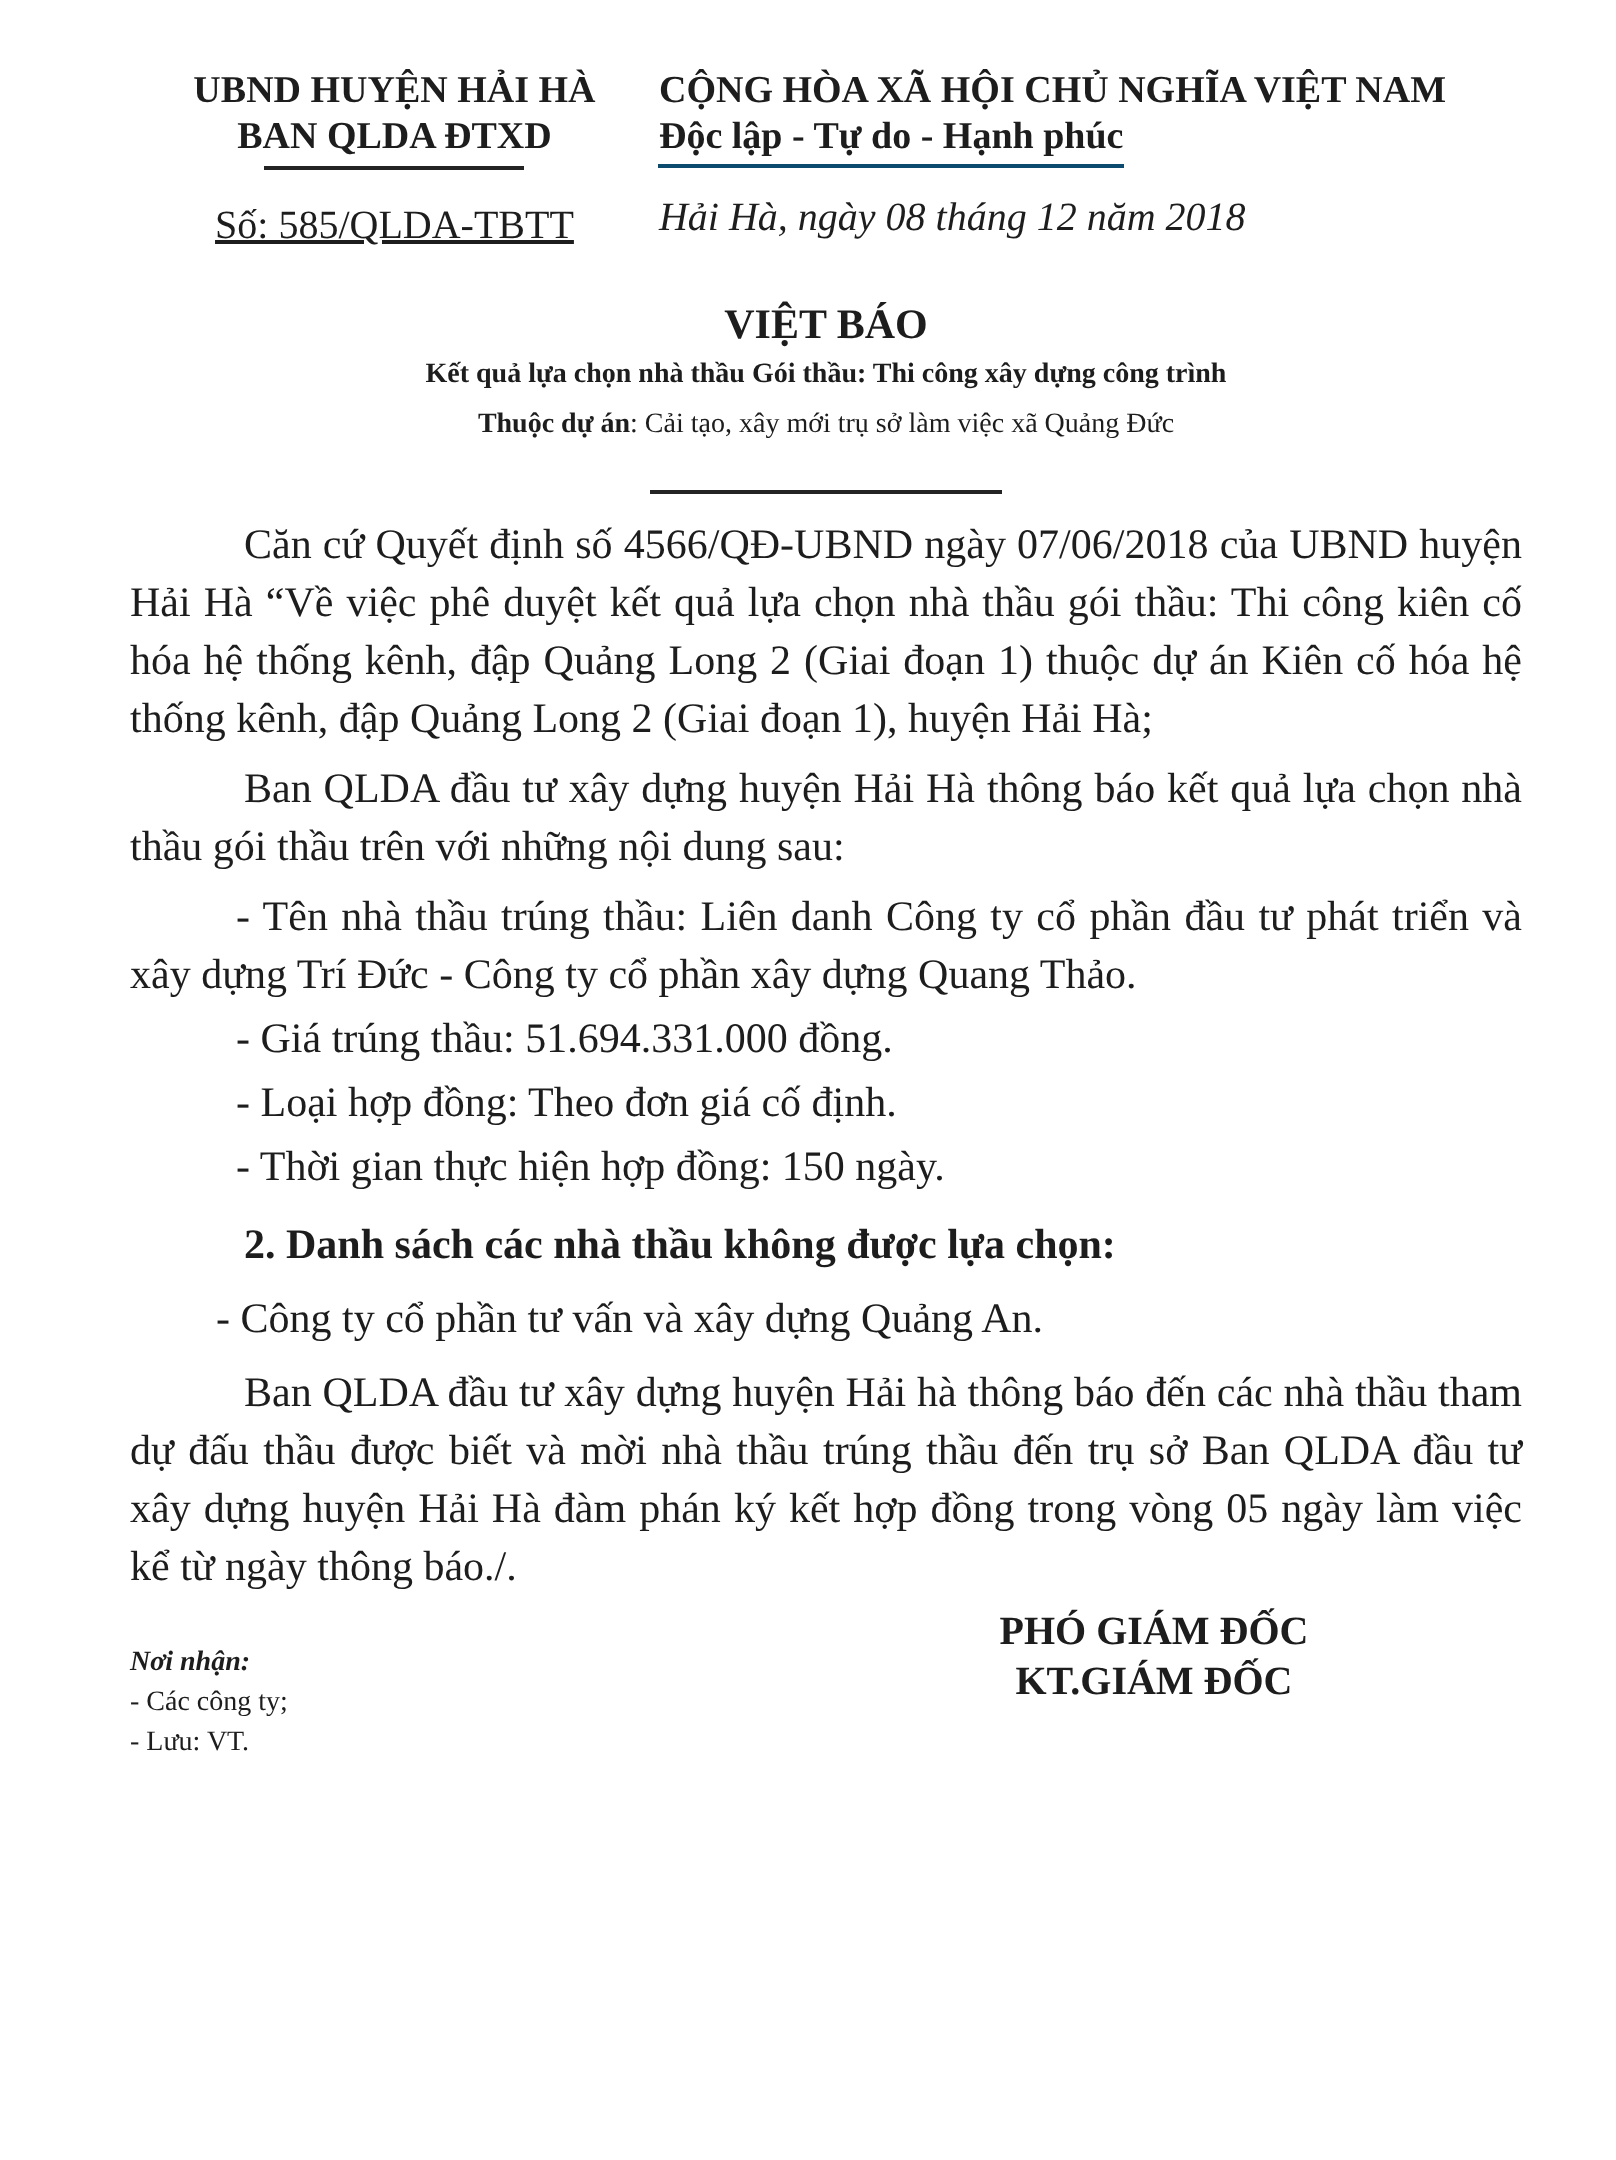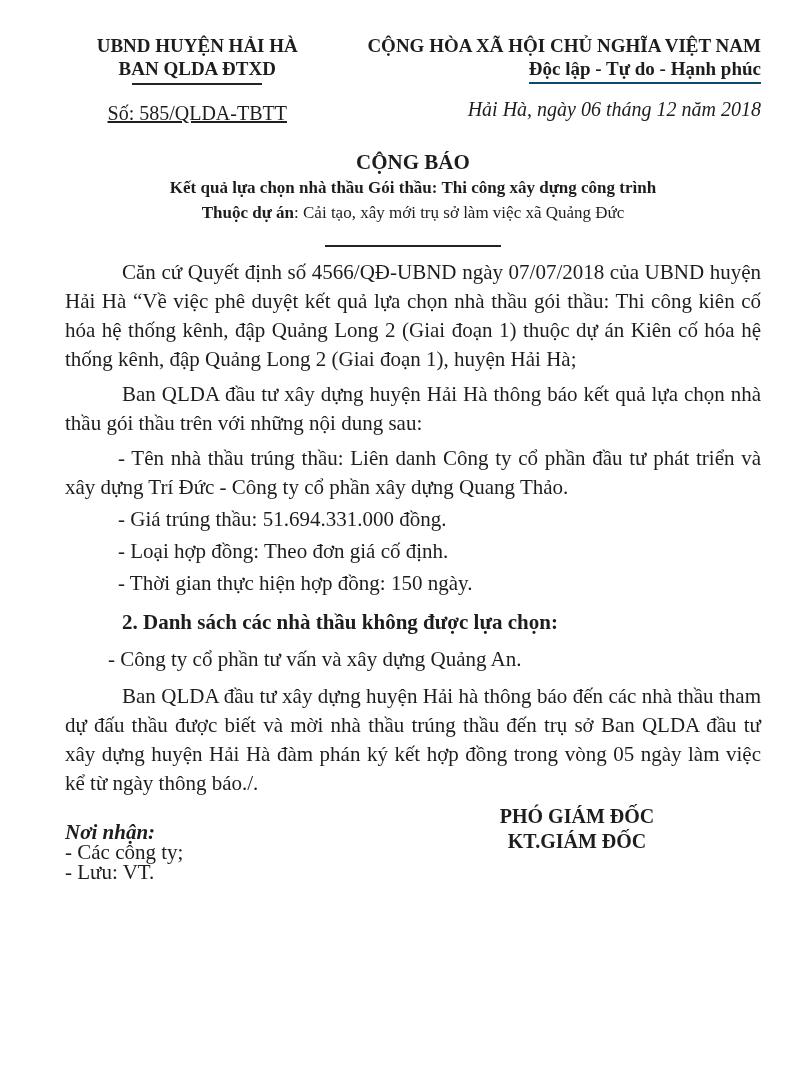--- a/index.html
+++ b/index.html
@@ -9,43 +9,43 @@
     background:#ffffff;
     color:#1d1d1d;
     font-family:"Liberation Serif","DejaVu Serif",serif;
     overflow:hidden;
     box-sizing:border-box;
     padding:34px 47px 0 65px;
   }
   
   .hdr { display:flex; width:100%; }
   .hdr-left  { width:38%; text-align:center; }
-  .hdr-right { width:62%; text-align:right; }
+  .hdr-right { width:62%; text-align:left; }
   .hdr-line  { font-size:19px; font-weight:bold; line-height:23px; white-space:nowrap; }
   .hdr-underline-short { width:130px; border-top:2px solid #242424; margin:3px auto 0 auto; height:0; }
   .hdr-motto { display:inline-block; border-bottom:2px solid #0c4a6e; padding-bottom:2px; }
   .doc-number { font-size:20px; line-height:24px; margin-top:16px; white-space:nowrap;text-decoration:underline; }
   .date-line  { font-size:20px; font-style:italic; line-height:24px; margin-top:13px; white-space:nowrap; }
   
   .title-block { text-align:center; margin-top:24px; }
   .title-main  { font-size:21px; font-weight:bold; line-height:26px; }
-  .title-sub   { font-size:17px; font-weight:bold; line-height:25px; }
+  .title-sub   { font-size:14px; font-weight:bold; line-height:25px; }
   .title-sub .plain { font-weight:normal; }
   .title-rule { width:176px; border-top:2px solid #242424; margin:20px auto 0 auto; height:0; }
   
   .body-text { margin-top:11px; font-size:21px; line-height:29px; }
   .para { margin:0 0 6px 0; text-indent:57px; text-align:justify; }
   .sec-heading { margin:4px 0; text-indent:57px; font-weight:bold; }
   .item-s1 { margin:0 0 3px 0; text-indent:53px; text-align:justify; }
   .item-s2 { margin:0 0 3px 0; text-indent:43px; text-align:justify; }
   .sec2-heading { margin-top:10px; margin-bottom:8px; }
   .para-last { margin-top:8px; }
   
   .sig-row { display:flex; justify-content:space-between; margin-top:6px; }
-  .recipients { font-size:21px; line-height:20px; margin-top:18px; }
+  .recipients { font-size:14px; line-height:20px; margin-top:18px; }
   .recipients .label { font-weight:bold; font-style:italic; }
   .sig-titles { width:300px; margin-right:34px; text-align:center;
                 font-size:20px; font-weight:bold; line-height:25px; }
   .signer-name { position:absolute; top:1032px; left:455px; width:240px;
                  text-align:center; font-size:21px; font-weight:bold; }
 </style>
 </head>
 <body>
 
 <div class="page">
@@ -53,33 +53,33 @@
   <div class="hdr">
     <div class="hdr-left">
       <div class="hdr-line">UBND HUYỆN HẢI HÀ</div>
       <div class="hdr-line">BAN QLDA ĐTXD</div>
       <div class="hdr-underline-short"></div>
       <div class="doc-number">Số: 585/QLDA-TBTT</div>
     </div>
     <div class="hdr-right">
       <div class="hdr-line">CỘNG HÒA XÃ HỘI CHỦ NGHĨA VIỆT NAM</div>
       <div class="hdr-line"><span class="hdr-motto">Độc lập - Tự do - Hạnh phúc</span></div>
-      <div class="date-line">Hải Hà, ngày 06 tháng 12 năm 2018</div>
+      <div class="date-line">Hải Hà, ngày 08 tháng 12 năm 2018</div>
     </div>
   </div>
 
   <div class="title-block">
-    <div class="title-main">CỘNG BÁO</div>
+    <div class="title-main">VIỆT BÁO</div>
     <div class="title-sub">Kết quả lựa chọn nhà thầu Gói thầu: Thi công xây dựng công trình</div>
     <div class="title-sub"><span>Thuộc dự án</span><span class="plain">: Cải tạo, xây mới trụ sở làm việc xã Quảng Đức</span></div>
     <div class="title-rule"></div>
   </div>
 
   <div class="body-text">
-    <p class="para">Căn cứ Quyết định số 4566/QĐ-UBND ngày 07/07/2018 của UBND huyện Hải Hà “Về việc phê duyệt kết quả lựa chọn nhà thầu gói thầu: Thi công kiên cố hóa hệ thống kênh, đập Quảng Long 2 (Giai đoạn 1) thuộc dự án Kiên cố hóa hệ thống kênh, đập Quảng Long 2 (Giai đoạn 1), huyện Hải Hà;</p>
+    <p class="para">Căn cứ Quyết định số 4566/QĐ-UBND ngày 07/06/2018 của UBND huyện Hải Hà “Về việc phê duyệt kết quả lựa chọn nhà thầu gói thầu: Thi công kiên cố hóa hệ thống kênh, đập Quảng Long 2 (Giai đoạn 1) thuộc dự án Kiên cố hóa hệ thống kênh, đập Quảng Long 2 (Giai đoạn 1), huyện Hải Hà;</p>
     <p class="para">Ban QLDA đầu tư xây dựng huyện Hải Hà thông báo kết quả lựa chọn nhà thầu gói thầu trên với những nội dung sau:</p>
 
     <p class="item-s1">- Tên nhà thầu trúng thầu: Liên danh Công ty cổ phần đầu tư phát triển và xây dựng Trí Đức - Công ty cổ phần xây dựng Quang Thảo.</p>
     <p class="item-s1">- Giá trúng thầu: 51.694.331.000 đồng.</p>
     <p class="item-s1">- Loại hợp đồng: Theo đơn giá cố định.</p>
     <p class="item-s1">- Thời gian thực hiện hợp đồng: 150 ngày.</p>
 
     <p class="sec-heading sec2-heading">2. Danh sách các nhà thầu không được lựa chọn:</p>
     <p class="item-s2">- Công ty cổ phần tư vấn và xây dựng Quảng An.</p>
 

